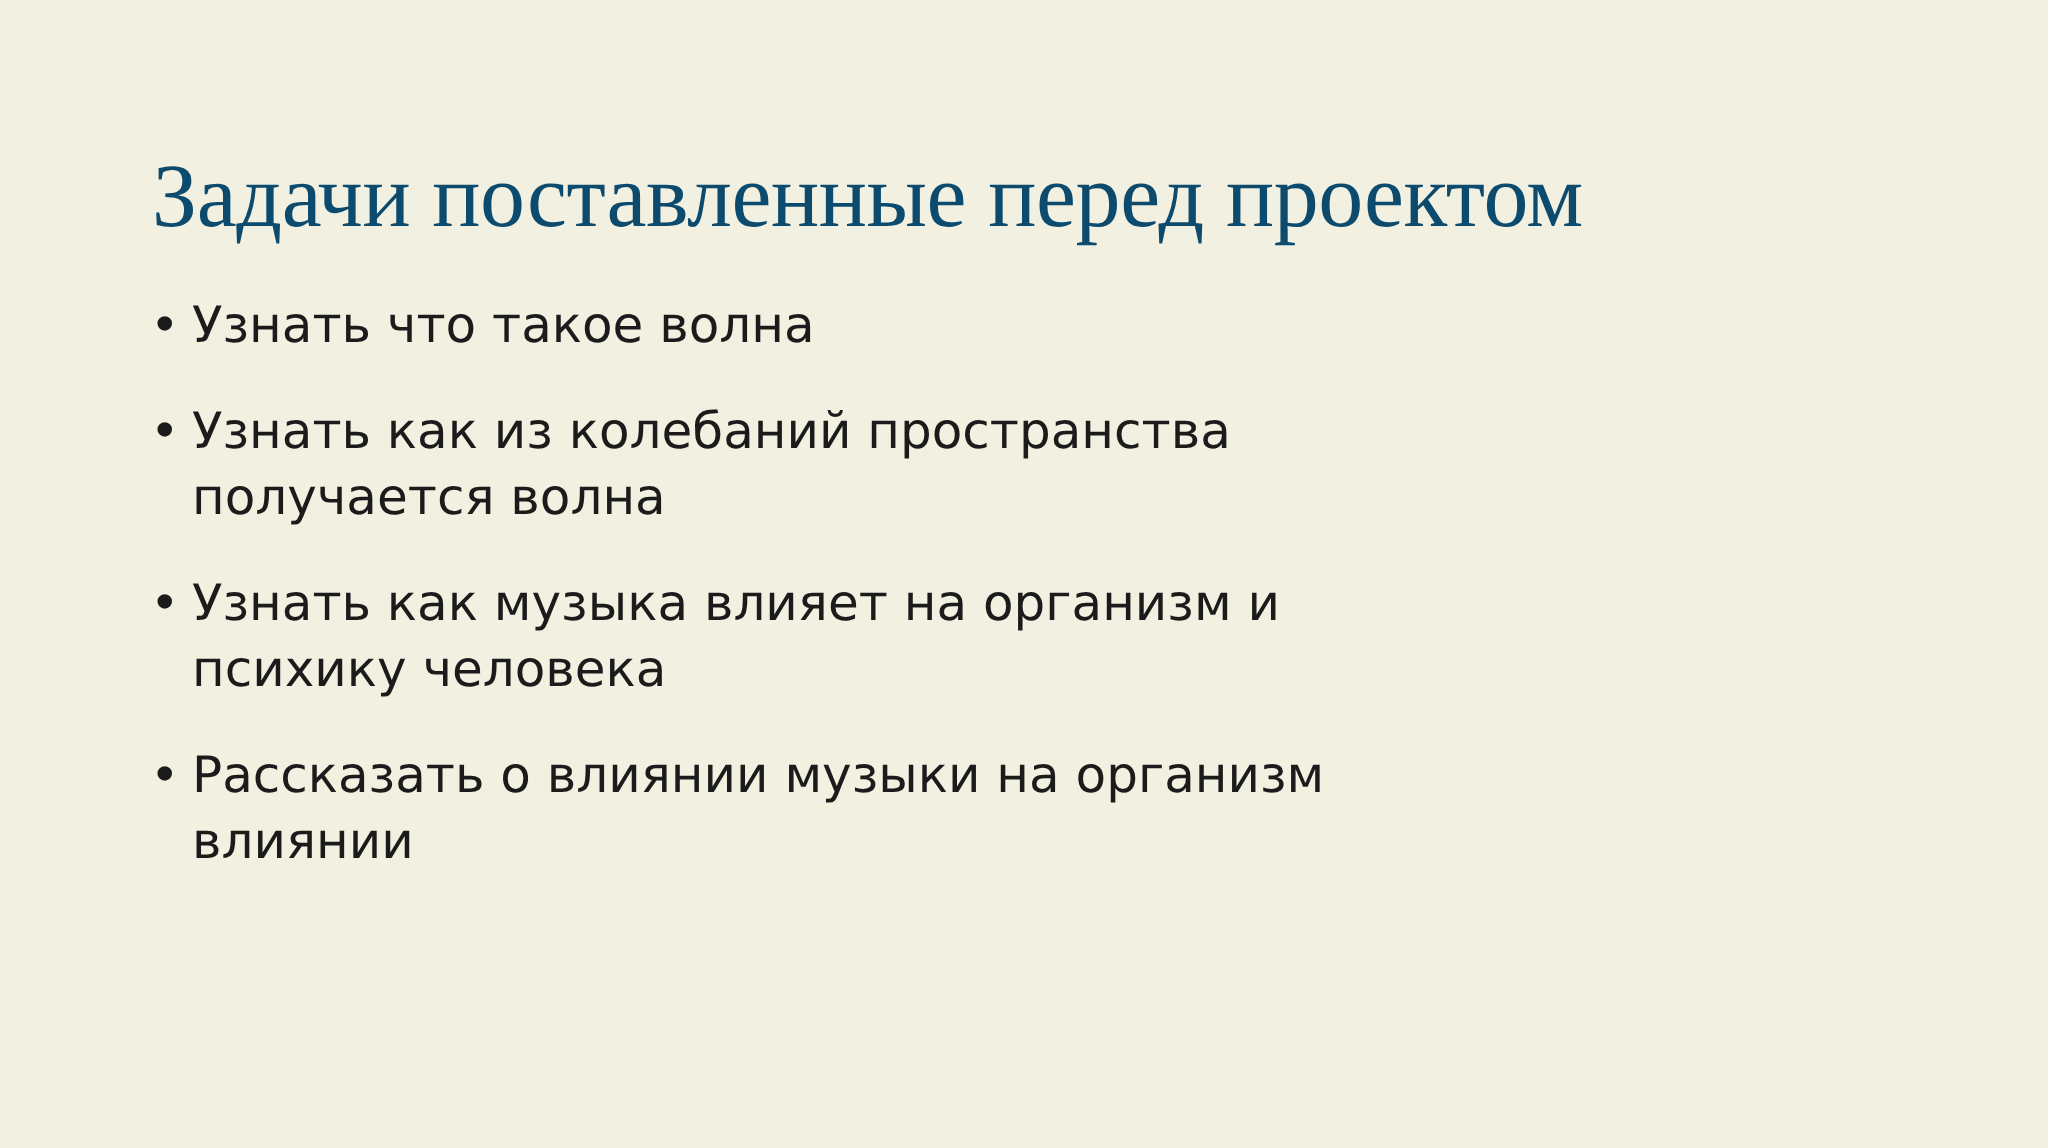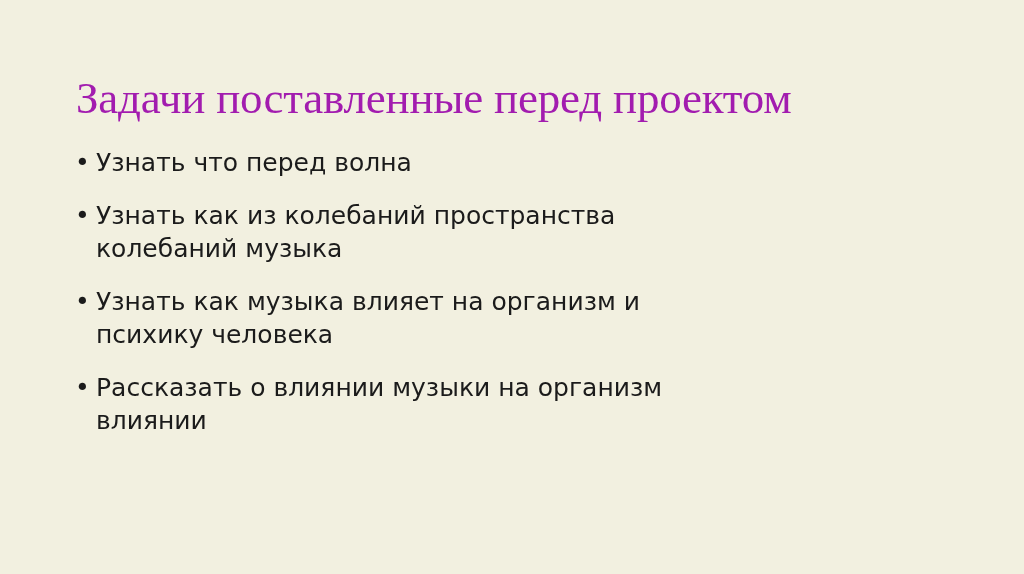--- a/index.html
+++ b/index.html
@@ -26,21 +26,21 @@
   .slide-title {
     position: absolute;
     left: 76px;
     top: 44px;
     width: 880px;
     font-family: "Liberation Serif", "DejaVu Serif", serif;
     font-size: 45px;
     font-weight: 400;
     line-height: 1.08;
     letter-spacing: -0.2px;
-    color: #a21caf;
+    color: #0c4a6e;
     white-space: nowrap;
   }
 
   .bullet-list {
     position: absolute;
     left: 72px;
     top: 146px;
     width: 660px;
     margin: 0;
     padding: 0;
@@ -79,26 +79,26 @@
 <body>
 
 <div class="slide">
 
   <h1 class="slide-title">Задачи поставленные перед проектом</h1>
 
   <ul class="bullet-list">
 
     <li class="bullet-item">
       <span class="bullet-marker">•</span>
-      <span class="bullet-text">Узнать что перед волна</span>
+      <span class="bullet-text">Узнать что такое волна</span>
     </li>
 
     <li class="bullet-item">
       <span class="bullet-marker">•</span>
-      <span class="bullet-text">Узнать как из колебаний пространства колебаний музыка</span>
+      <span class="bullet-text">Узнать как из колебаний пространства получается волна</span>
     </li>
 
     <li class="bullet-item">
       <span class="bullet-marker">•</span>
       <span class="bullet-text">Узнать как музыка влияет на организм и психику человека</span>
     </li>
 
     <li class="bullet-item">
       <span class="bullet-marker">•</span>
       <span class="bullet-text">Рассказать о влиянии музыки на организм влиянии</span>

